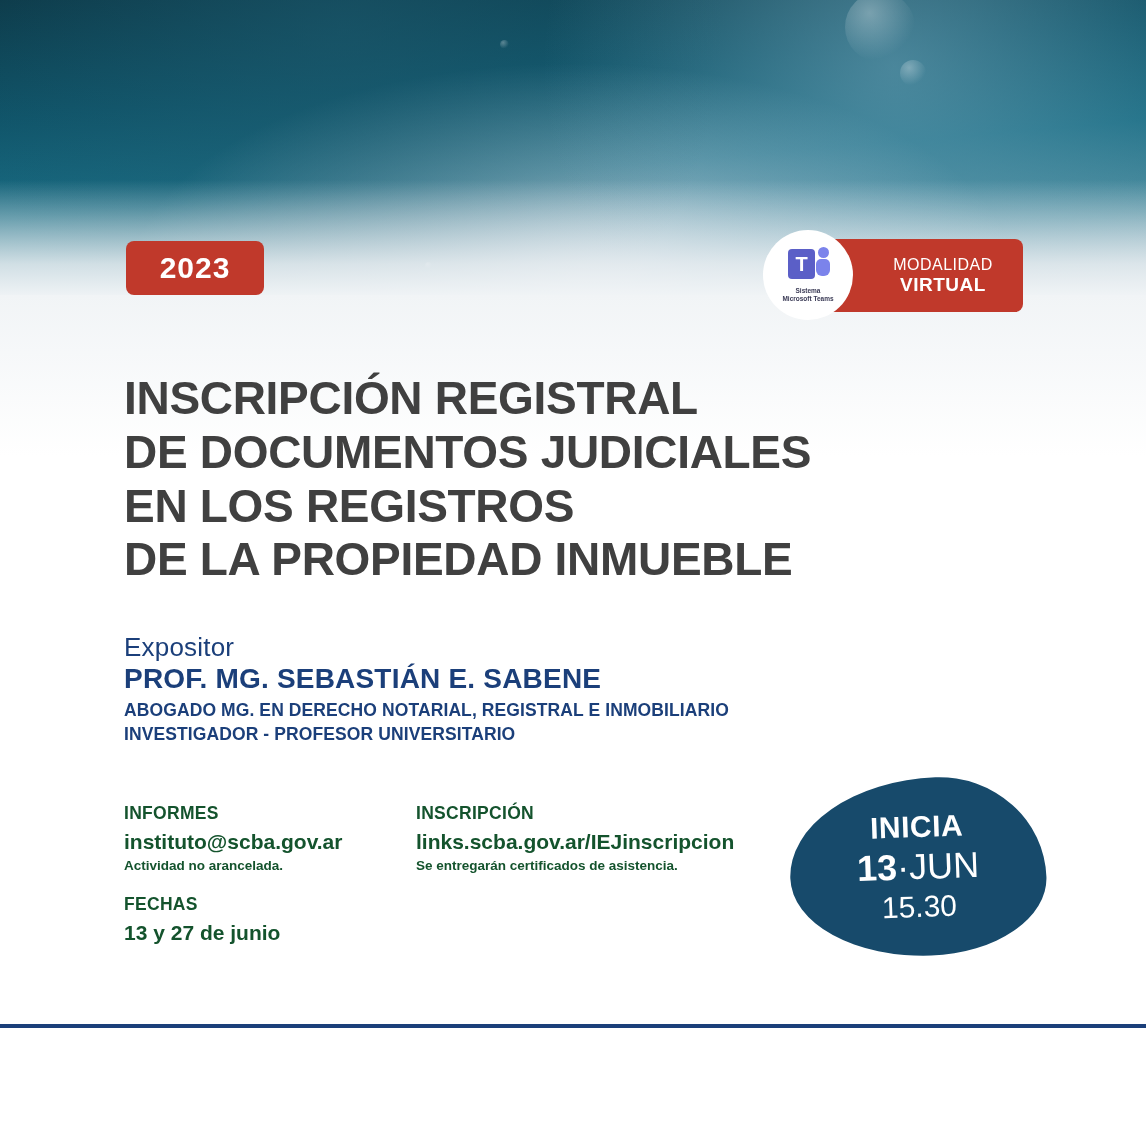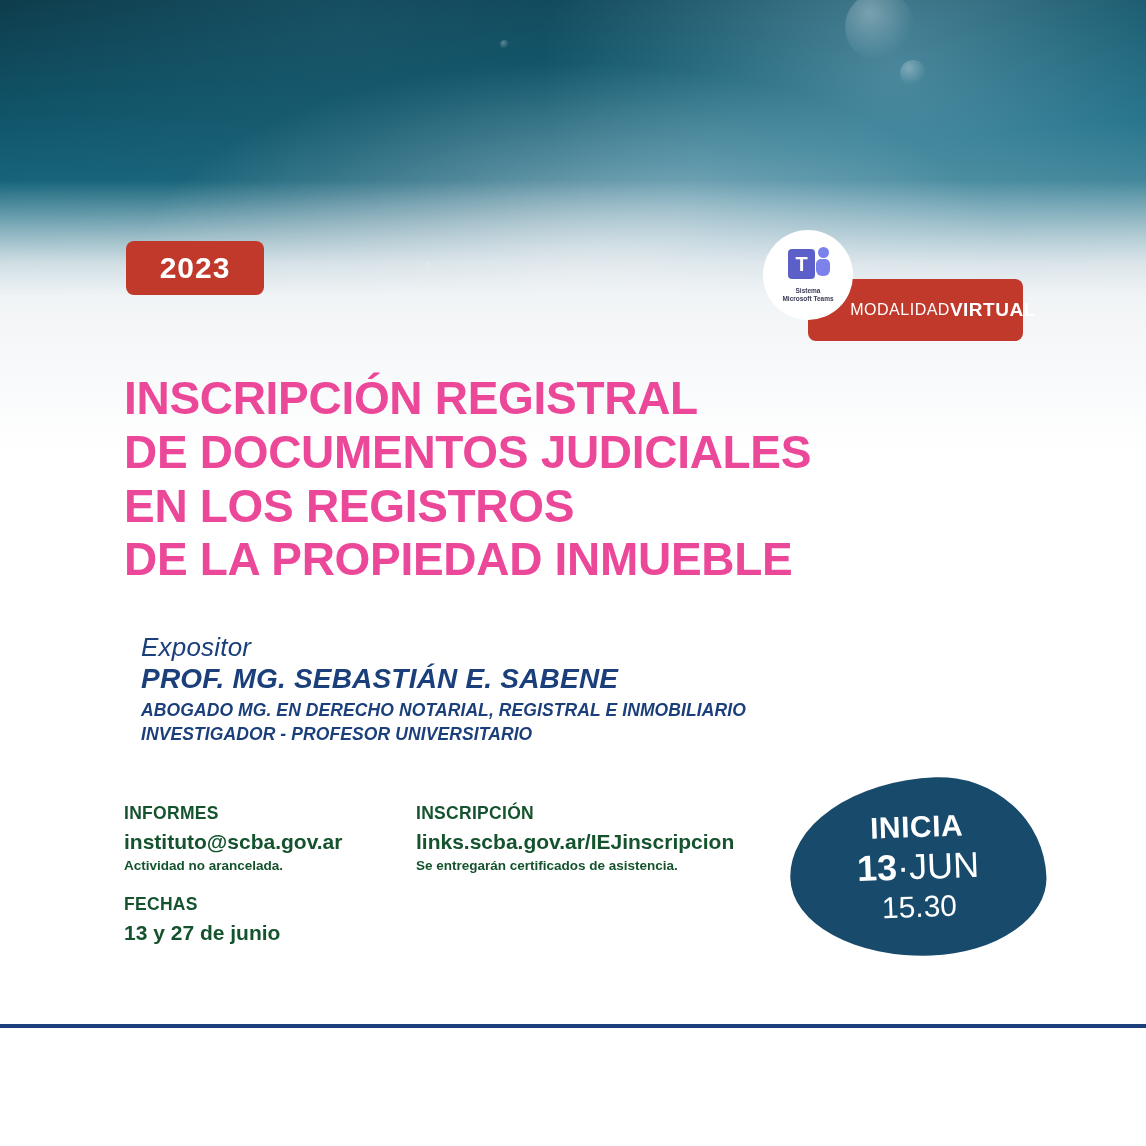--- a/index.html
+++ b/index.html
@@ -48,24 +48,24 @@
     position: absolute; left: 126px; top: 241px;
     width: 138px; height: 54px;
     background: #c0392b; border-radius: 8px;
     display: flex; align-items: center; justify-content: center;
     color: #fff; font-size: 30px; font-weight: bold; letter-spacing: 1px;
   }
 
   
   .virtual-wrap { position: absolute; left: 763px; top: 239px; width: 260px; height: 62px; }
   .virtual-bar {
-    position: absolute; left: 45px; top: 0; width: 215px; height: 62px;
+    position: absolute; left: 45px; top: 0; width: 215px; height: 73px;
     background: #c0392b; border-radius: 8px;
-    display: flex; flex-direction: row; align-items: center; justify-content: center;
-    color: #fff; padding-left: 55px; margin-top: 40px;
+    display: flex; flex-direction: column; align-items: center; justify-content: center;
+    color: #fff; padding-left: 55px;
   }
   .virtual-bar .l1 { font-size: 16px; letter-spacing: .5px; }
   .virtual-bar .l2 { font-size: 19px; font-weight: bold; letter-spacing: .5px; }
   .teams-circle {
     position: absolute; left: 0; top: -9px; width: 90px; height: 90px;
     background: #ffffff; border-radius: 50%;
     display: flex; flex-direction: column; align-items: center; justify-content: center;
   }
   .teams-logo { width: 44px; height: 38px; position: relative; }
   .teams-logo .tbox {
@@ -80,28 +80,28 @@
   }
   .teams-logo .tbody {
     position: absolute; right: 0px; top: 12px; width: 14px; height: 17px;
     background: #7b83eb; border-radius: 5px 5px 6px 6px;
   }
   .teams-text { font-size: 6.5px; font-weight: bold; color: #3a3a55; text-align: center; line-height: 1.25; margin-top: 2px; }
 
   
   .title {
     position: absolute; left: 124px; top: 372px; width: 900px;
-    color: #ec4899;
+    color: #404040;
     font-size: 46px; font-weight: bold; line-height: 1.17;
     letter-spacing: -0.3px;
   }
   .title div { white-space: nowrap; }
 
   
-  .speaker { position: absolute; left: 141px; top: 632px; width: 800px; color: #1b3f7a; font-style: italic; }
+  .speaker { position: absolute; left: 124px; top: 632px; width: 800px; color: #1b3f7a; }
   .speaker .lbl { font-size: 26px; font-weight: 400; letter-spacing: .2px; }
   .speaker .name { font-size: 28px; font-weight: bold; letter-spacing: .2px; }
   .speaker .sub { font-size: 17.5px; font-weight: bold; margin-top: 4px; letter-spacing: .1px; line-height: 1.35; }
 
   
   .col { position: absolute; color: #14532d; }
   .col-informes { left: 124px; top: 803px; }
   .col-inscripcion { left: 416px; top: 803px; }
   .col-fechas { left: 124px; top: 894px; }
   .col .head { font-size: 17.5px; font-weight: bold; letter-spacing: .3px; }

